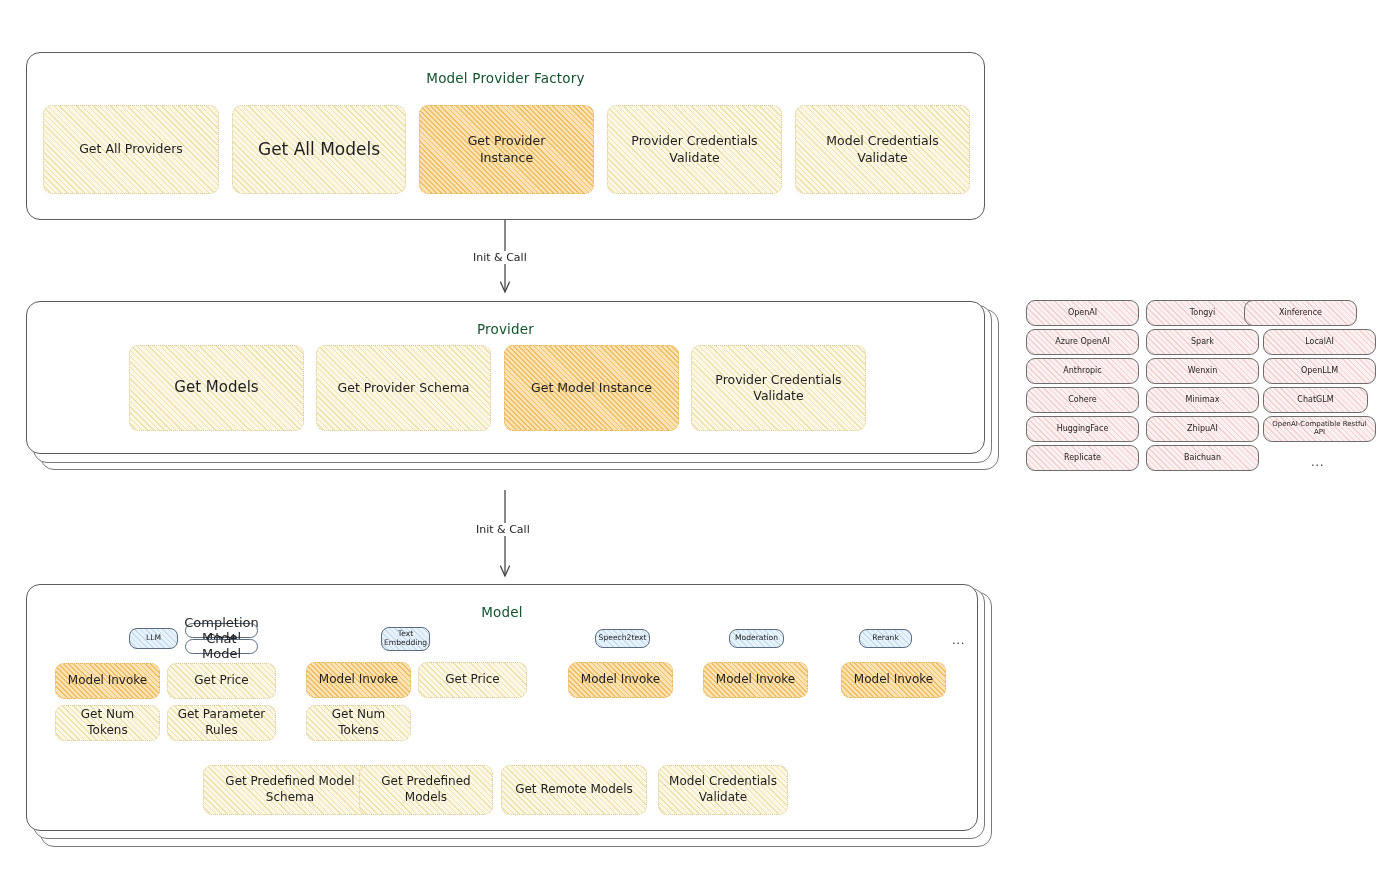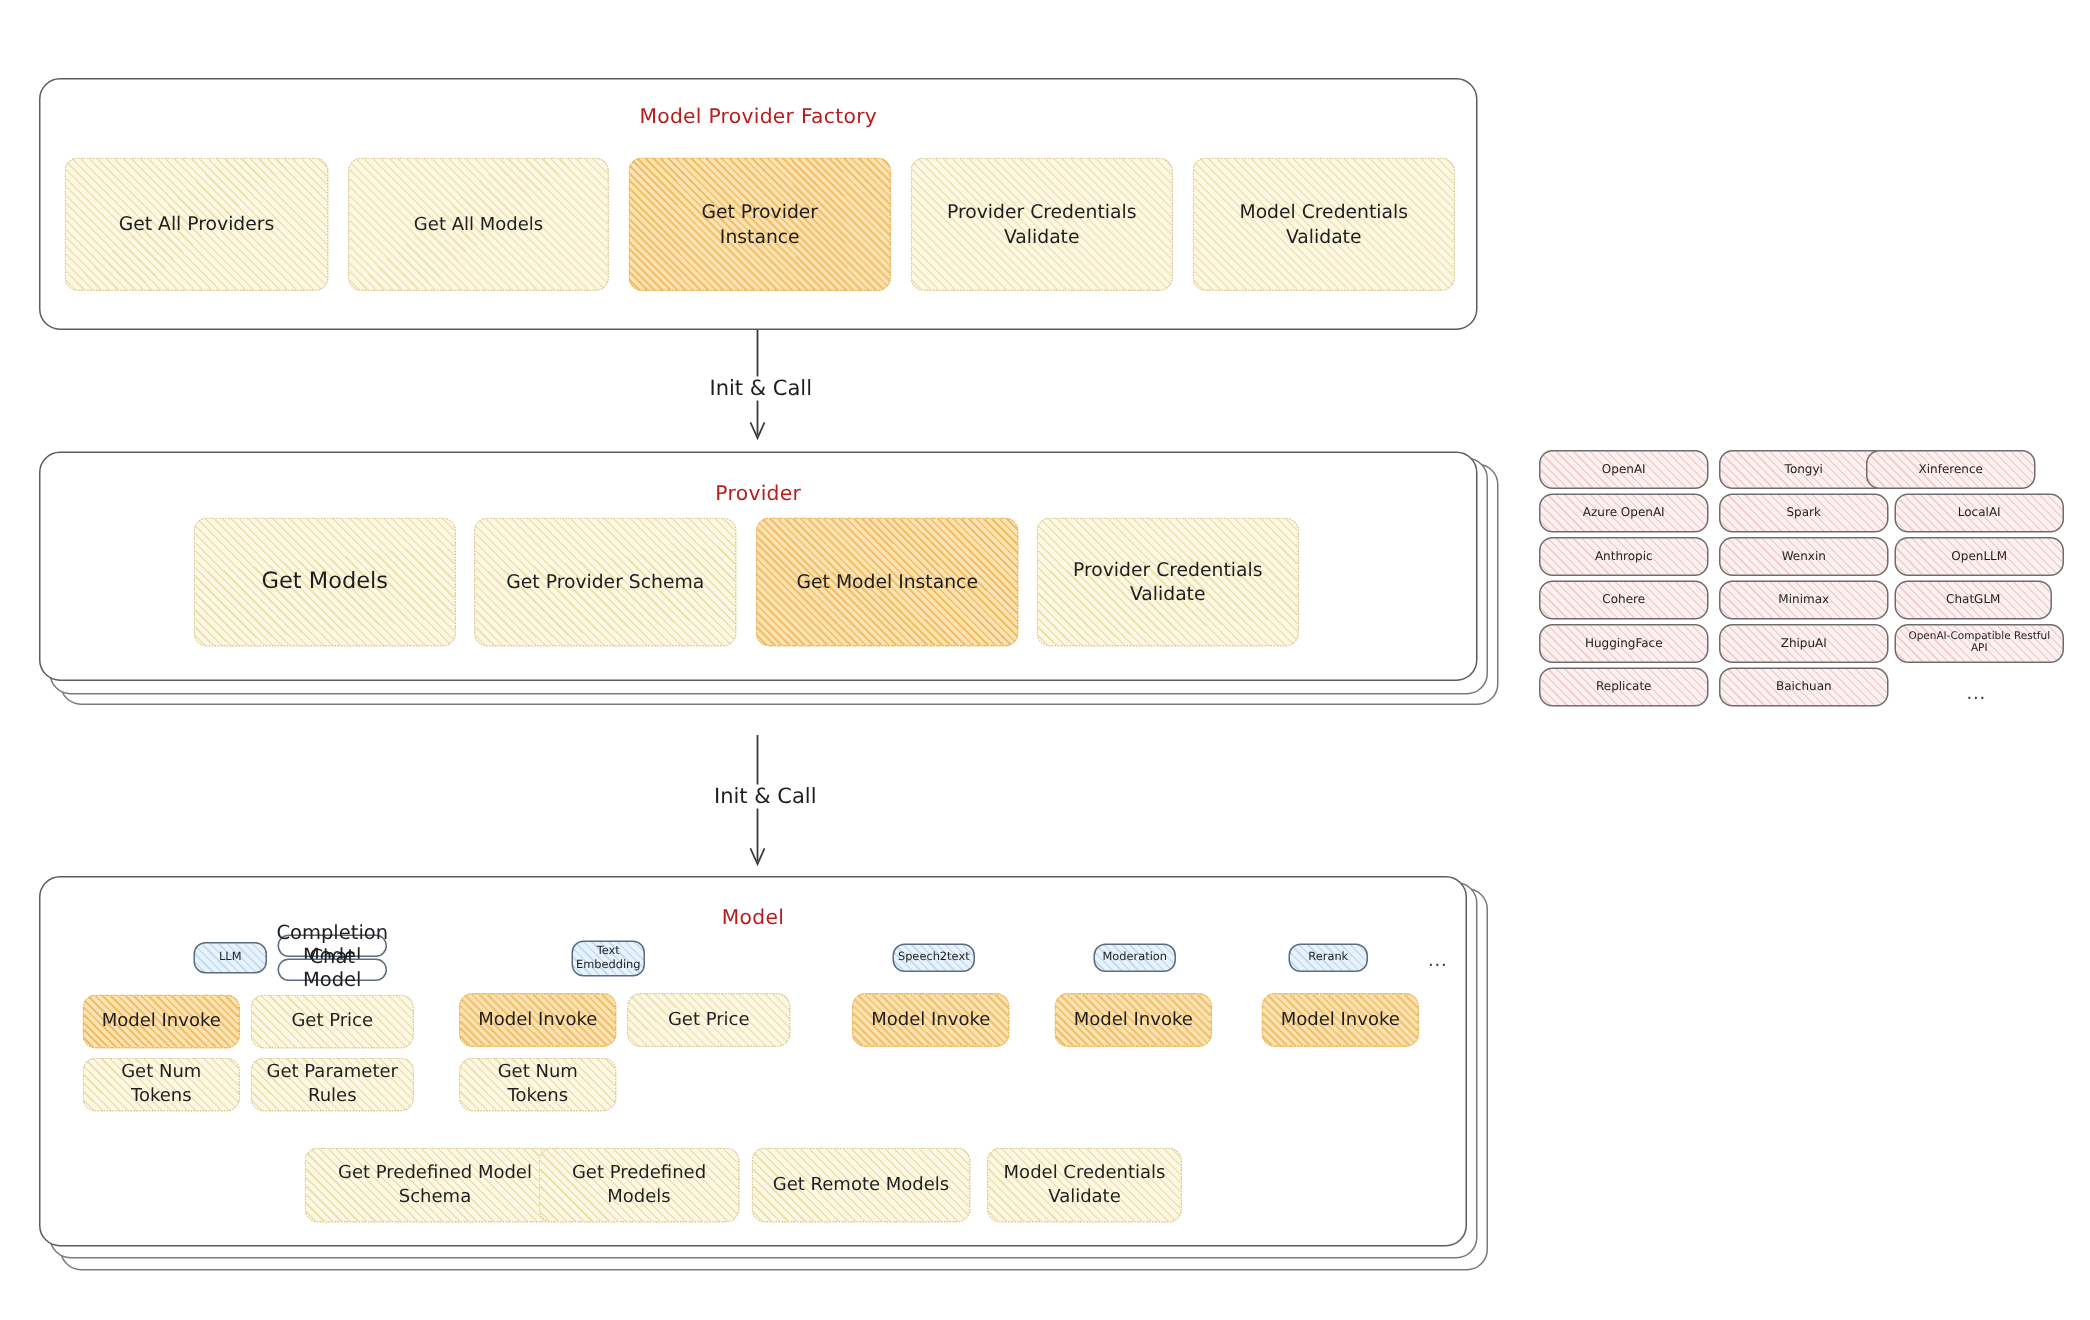--- a/index.html
+++ b/index.html
@@ -44,21 +44,21 @@
     background: #ffffff;
     border: 1.1px solid #7a7a7a;
     border-radius: 14px;
     z-index: 0;
   }
   .panel-title {
     position: absolute;
     width: 100%;
     text-align: center;
     font-size: 13.5px;
-    color: #b91c1c;
+    color: #14532d;
     letter-spacing: 0.2px;
   }
 
   
   .node {
     position: absolute;
     border-radius: 9px;
     display: flex;
     align-items: center;
     justify-content: center;
@@ -159,40 +159,40 @@
     font-size: 12px;
     color: #3a3a3a;
     letter-spacing: 0.5px;
     line-height: 1;
   }
 
   
   .arrow-wrap { position: absolute; }
   .arrow-label {
     position: absolute;
-    font-size: 14px;
+    font-size: 11px;
     color: #1e1e1e;
     white-space: nowrap;
     background: #ffffff;
     padding: 0 3px;
     text-align: right;
   }
 </style>
 </head>
 <body>
 
 <div id="canvas">
 
   <div class="page-title">Model Runtime Module</div>
 
   <div class="panel" style="left:26px; top:52px; width:959px; height:168px;"></div>
   <div class="panel-title" style="left:26px; top:70px; width:959px;">Model Provider Factory</div>
 
   <div class="node cream" style="left:43px; top:105px; width:176px; height:89px; font-size:12.5px;">Get All Providers</div>
-  <div class="node cream" style="left:232px; top:105px; width:174px; height:89px; font-size:12px;">Get All Models</div>
+  <div class="node cream" style="left:232px; top:105px; width:174px; height:89px; font-size:17px;border-radius:10px;">Get All Models</div>
   <div class="node amber" style="left:419px; top:105px; width:175px; height:89px; font-size:12.5px;">Get Provider
 Instance</div>
   <div class="node cream" style="left:607px; top:105px; width:175px; height:89px; font-size:12.5px;">Provider Credentials
 Validate</div>
   <div class="node cream" style="left:795px; top:105px; width:175px; height:89px; font-size:12.5px;">Model Credentials
 Validate</div>
 
   <div class="arrow-wrap" style="left:494px; top:220px; width:22px; height:80px;">
     <svg width="22" height="80" viewBox="0 0 22 80">
       <path d="M11 0 L11 70" stroke="#3a3a3a" stroke-width="1.2" fill="none"></path>

